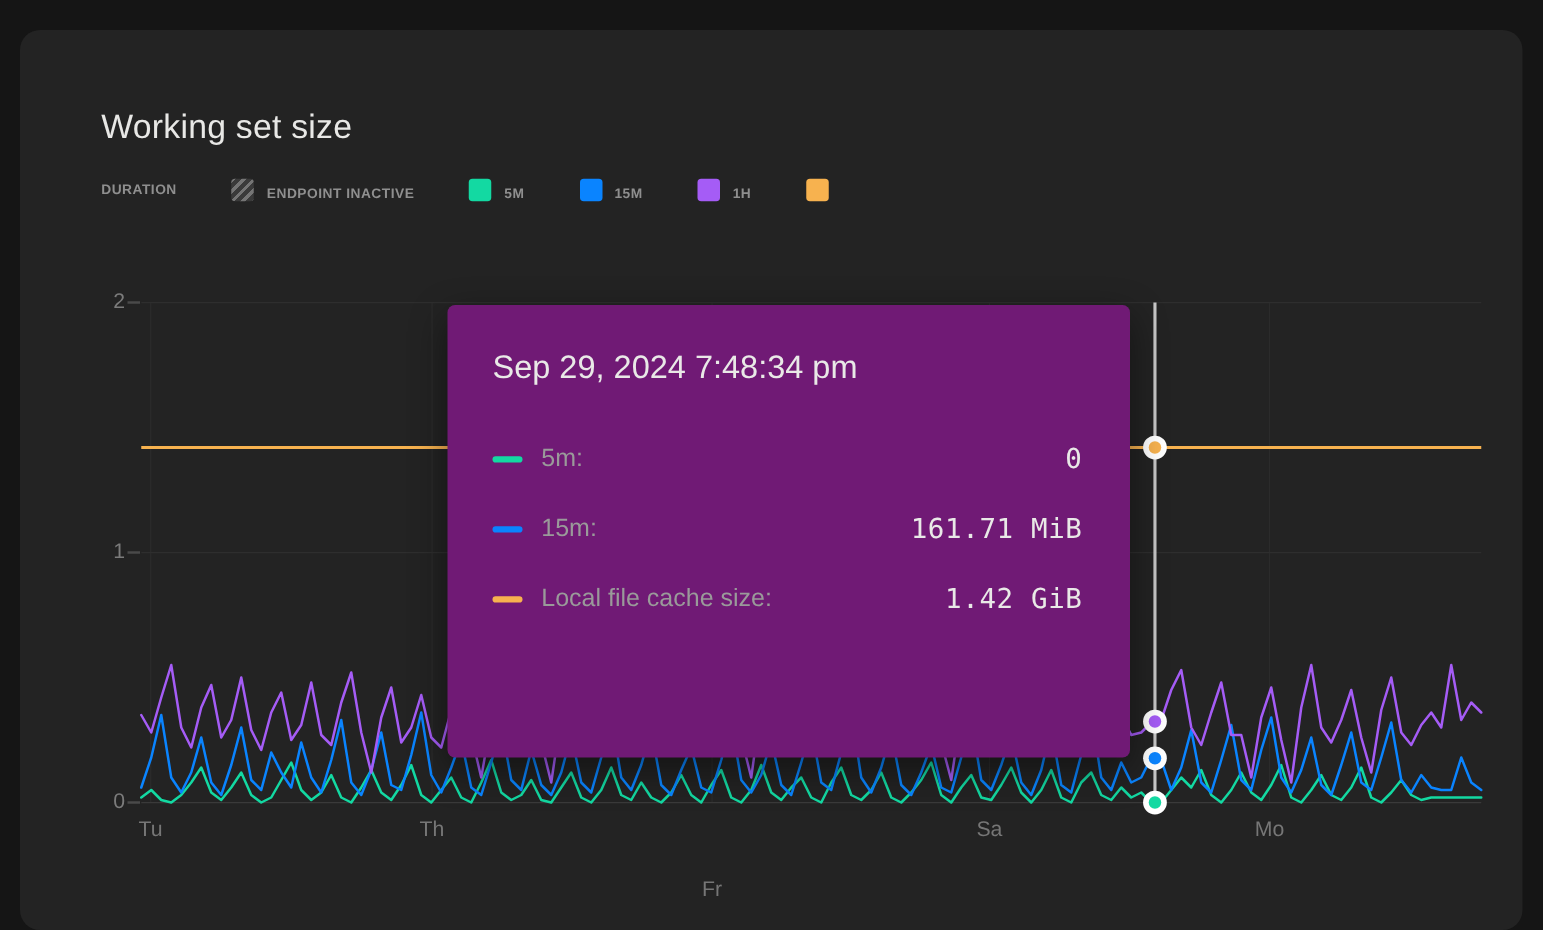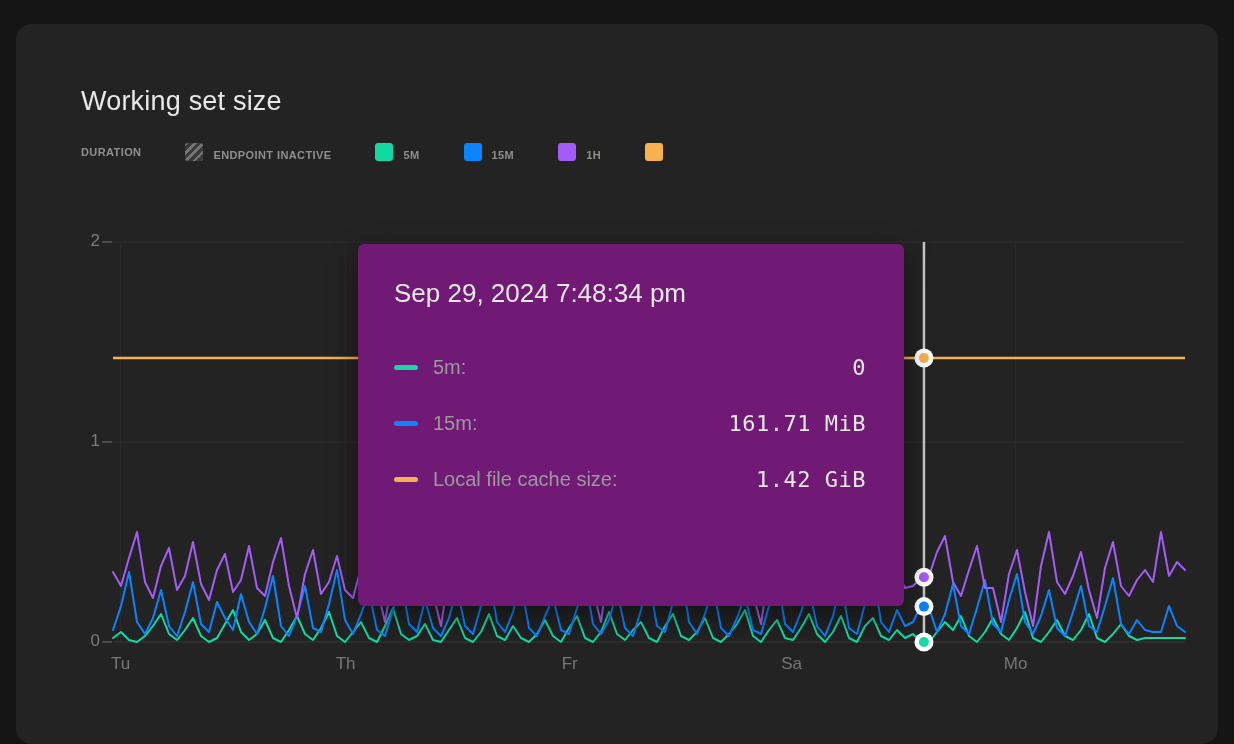--- a/index.html
+++ b/index.html
@@ -108,21 +108,21 @@
         <circle cx="907.968" cy="582.6" r="9.5" fill="#ffffff"></circle>
         <circle cx="907.968" cy="582.6" r="5" fill="#0a84ff"></circle>
         <circle cx="907.968" cy="618" r="9.5" fill="#ffffff"></circle>
         <circle cx="907.968" cy="618" r="5" fill="#13d9a2"></circle>
       </svg>
   <div class="y-tick" style="top: 607px;">0</div>
       <div class="y-tick" style="top: 407px;">1</div>
       <div class="y-tick" style="top: 207px;">2</div>
       <div class="x-tick" style="left: 74.504px;">Tu</div>
       <div class="x-tick" style="left: 299.624px;">Th</div>
-      <div class="x-tick" style="left: 523.672px;">Fr</div>
+      <div class="x-tick" style="left: 523.672px; margin-top: 48px;">Fr</div>
       <div class="x-tick" style="left: 745.576px;">Sa</div>
       <div class="x-tick" style="left: 969.624px;">Mo</div>
     </div>
 
   <div class="tooltip">
     <div class="tooltip-title">Sep 29, 2024 7:48:34 pm</div>
     <div class="tooltip-rows">
       <div class="tooltip-row">
         <span class="row-dash" style="background: rgb(19, 217, 162);"></span>
         <span class="row-label">5m:</span>

